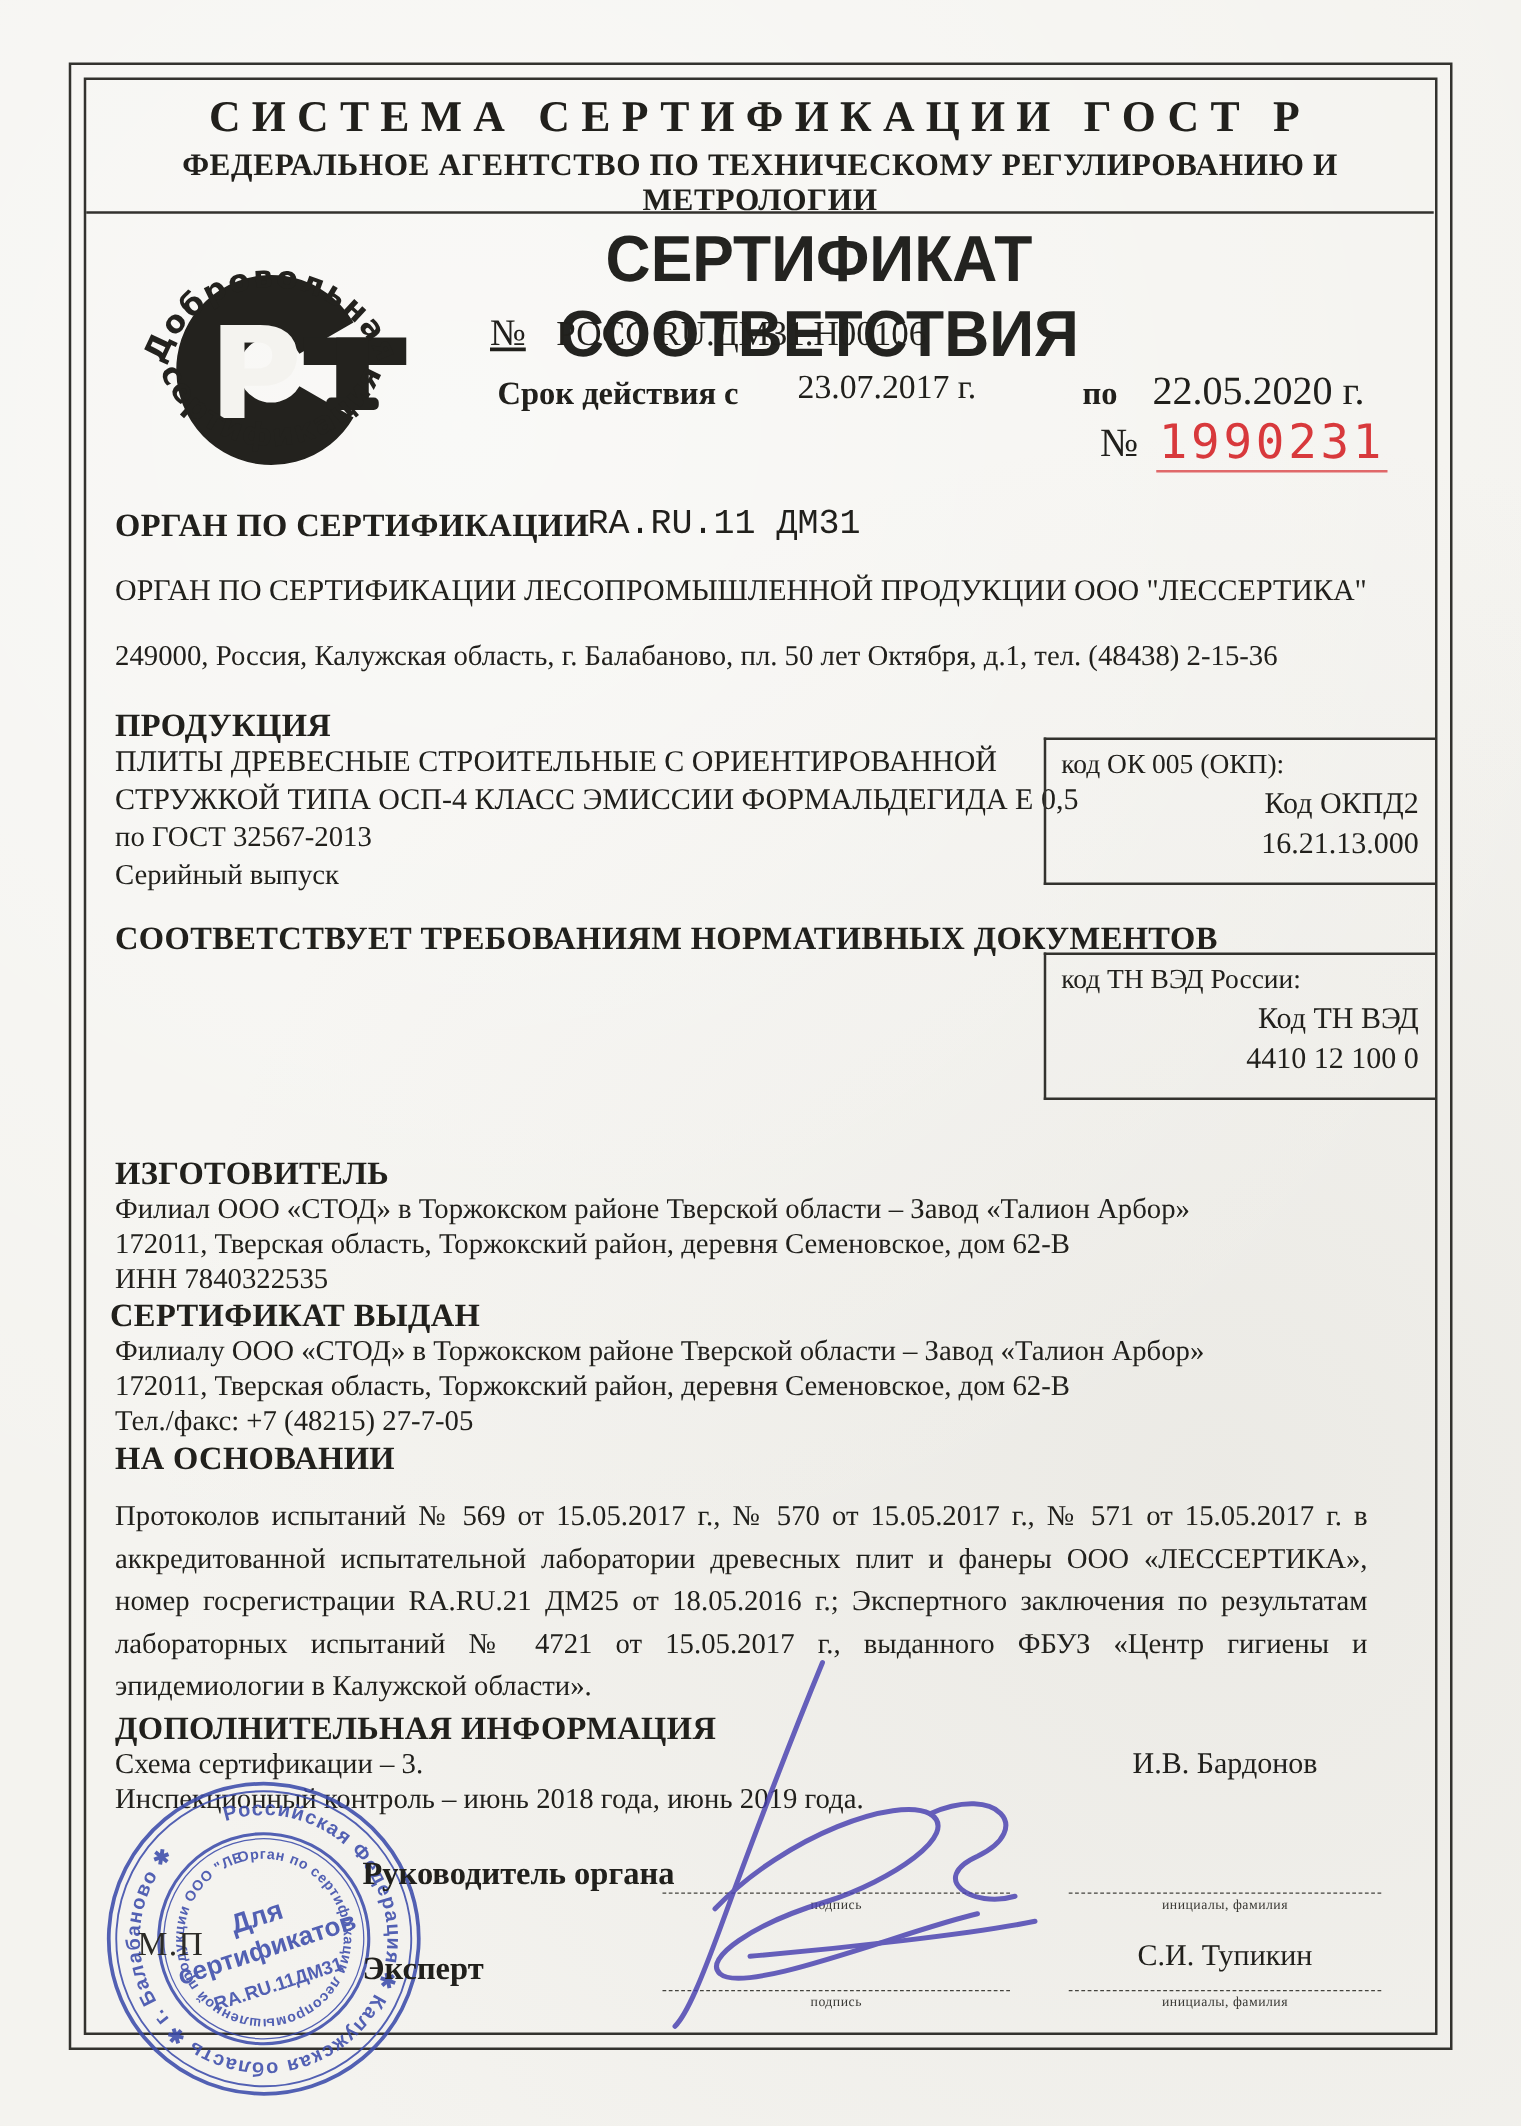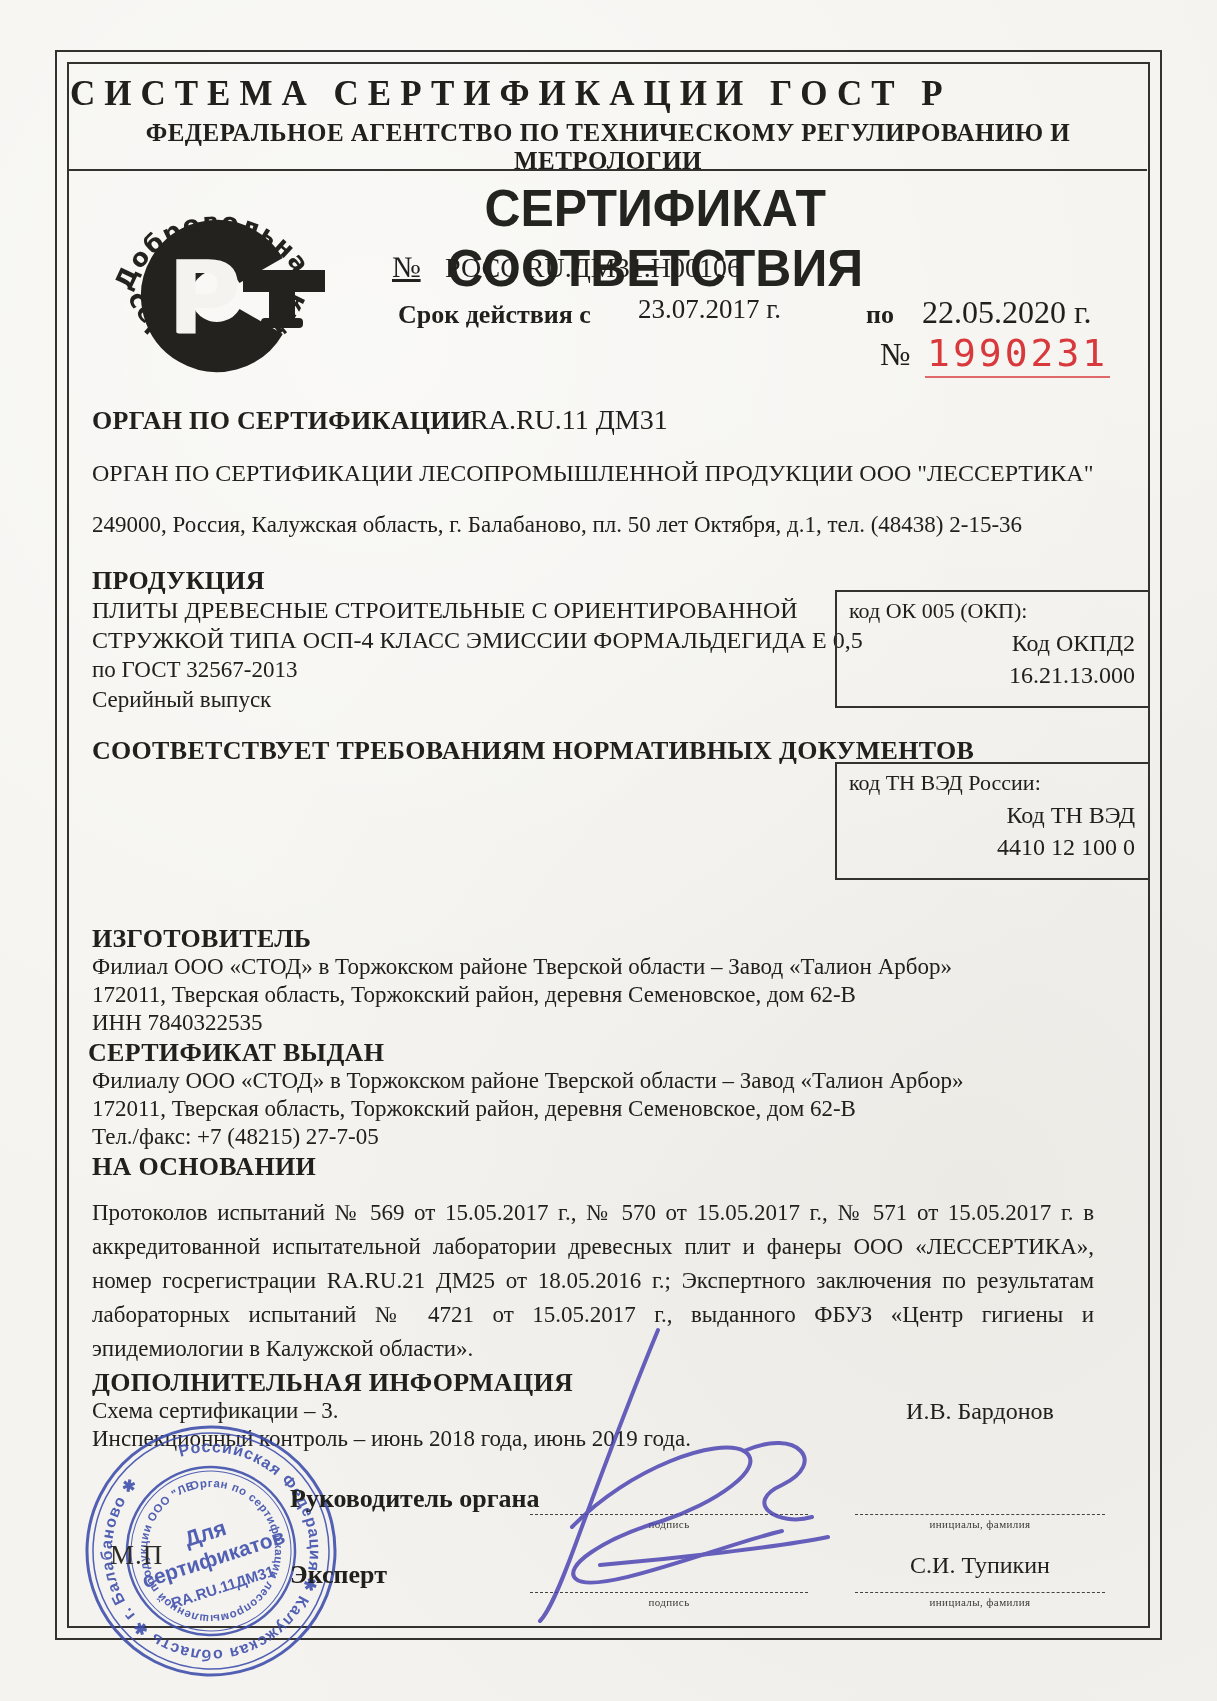--- a/index.html
+++ b/index.html
@@ -11,21 +11,21 @@
     background-image:radial-gradient(circle at 30% 20%, rgba(255,255,255,.5), rgba(0,0,0,0) 60%),
                      radial-gradient(circle at 80% 70%, rgba(210,208,200,.25), rgba(0,0,0,0) 55%);
     font-family:"Liberation Serif", serif;
     color:#21201c;
     overflow:hidden;
   }
   .abs{position:absolute;}
   .frame-outer{left:55px;top:50px;width:1103px;height:1586px;border:2px solid #33322e;}
   .frame-inner{position:absolute;left:10px;top:10px;right:10px;bottom:10px;border:2px solid #33322e;}
   .header-rule{left:69px;top:169px;width:1078px;border-top:2px solid #33322e;}
-  .sys-title{left:70px;top:74px;width:1076px;text-align:left;font-size:35px;font-weight:bold;letter-spacing:9px;}
+  .sys-title{left:70px;top:74px;width:1076px;text-align:center;font-size:35px;font-weight:bold;letter-spacing:9px;}
   .agency{left:70px;top:119px;width:1076px;text-align:center;font-size:25px;font-weight:bold;letter-spacing:0.5px;}
   .cert-title{left:300px;top:178px;width:740px;text-align:center;
     font-family:"Liberation Sans", sans-serif;font-weight:900;font-size:52px;
     transform:scaleX(.96);transform-origin:left;letter-spacing:0px;color:#232320;}
   .num-row{left:445px;top:252px;font-size:28px;}
   .num-sign{left:392px;top:250px;font-size:30px;}
   .validity-label{left:398px;top:300px;font-size:26px;font-weight:bold;}
   .valid-from{left:638px;top:294px;font-size:27px;}
   .po-label{left:866px;top:300px;font-size:26px;font-weight:bold;}
   .valid-to{left:922px;top:294px;font-size:32px;}
@@ -83,21 +83,21 @@
   <div class="abs num-sign" style="text-decoration:underline;">№</div>
   <div class="abs num-row">РОСС RU.ДМ31.Н00106</div>
   <div class="abs validity-label">Срок действия с</div>
   <div class="abs valid-from">23.07.2017 г.</div>
   <div class="abs po-label">по</div>
   <div class="abs valid-to">22.05.2020 г.</div>
   <div class="abs blank-num-sign">№</div>
   <div class="abs blank-num">1990231</div>
 
   <div class="abs h-bold" style="left:92px;top:406px;">ОРГАН ПО СЕРТИФИКАЦИИ</div>
-  <div class="abs" style="left:470px;top:404px;font-size:28px;">RA.RU.11 ДМ31</div>
+  <div class="abs" style="left:470px;top:404px;font-size:28px;font-family:Liberation Mono, monospace;">RA.RU.11 ДМ31</div>
   <div class="abs caps-line" style="left:92px;top:460px;">ОРГАН ПО СЕРТИФИКАЦИИ ЛЕСОПРОМЫШЛЕННОЙ ПРОДУКЦИИ  ООО "ЛЕССЕРТИКА"</div>
   <div class="abs body-line" style="left:92px;top:512px;">249000, Россия, Калужская область, г. Балабаново, пл. 50 лет Октября, д.1, тел. (48438) 2-15-36</div>
 
   <div class="abs h-bold" style="left:92px;top:566px;">ПРОДУКЦИЯ</div>
   <div class="abs caps-line" style="left:92px;top:597px;">ПЛИТЫ ДРЕВЕСНЫЕ СТРОИТЕЛЬНЫЕ С ОРИЕНТИРОВАННОЙ</div>
   <div class="abs caps-line" style="left:92px;top:627px;">СТРУЖКОЙ ТИПА ОСП-4 КЛАСС ЭМИССИИ ФОРМАЛЬДЕГИДА Е 0,5</div>
   <div class="abs body-line" style="left:92px;top:657px;">по ГОСТ 32567-2013</div>
   <div class="abs body-line" style="left:92px;top:687px;">Серийный  выпуск</div>
 
   <div class="abs code-box" style="top:590px;">

